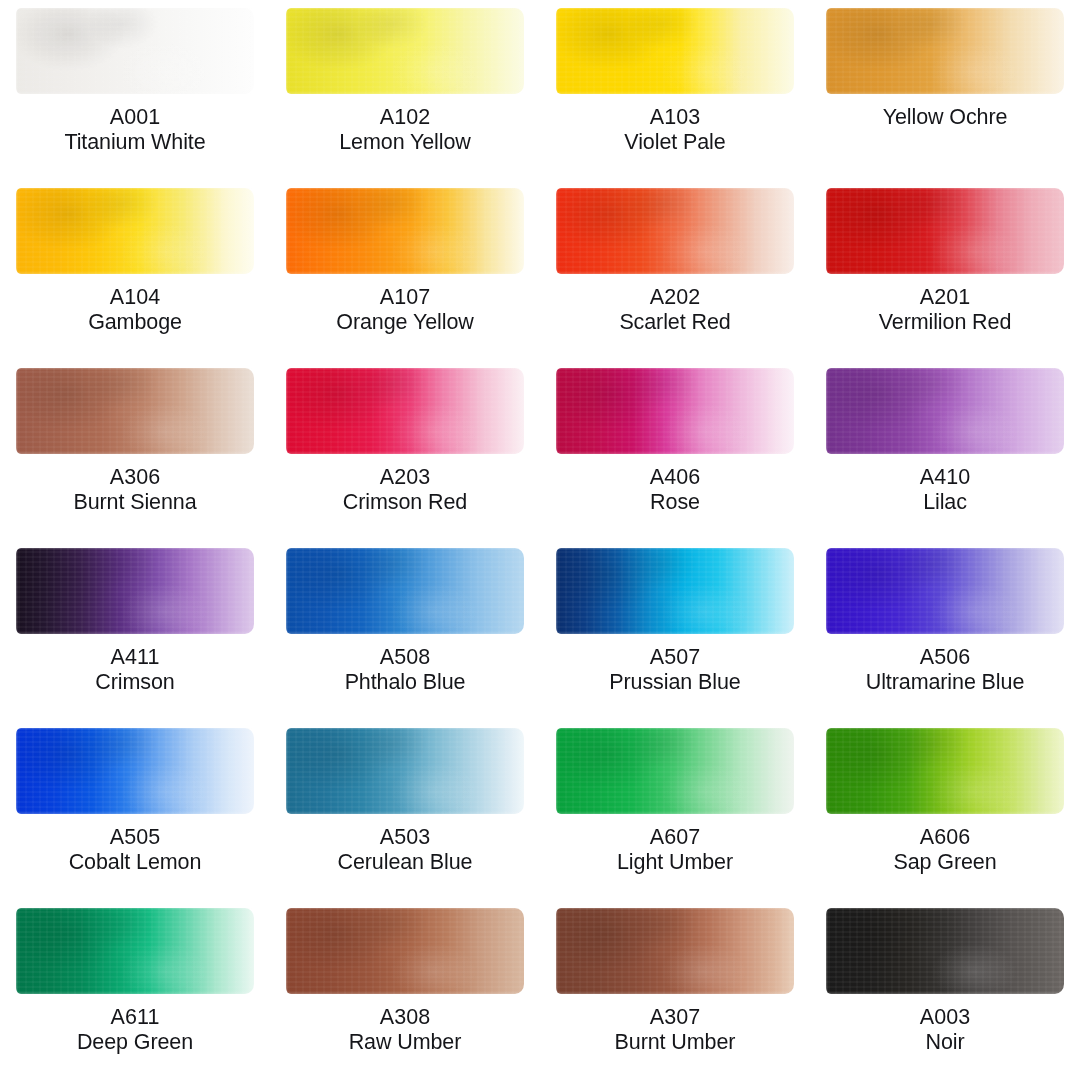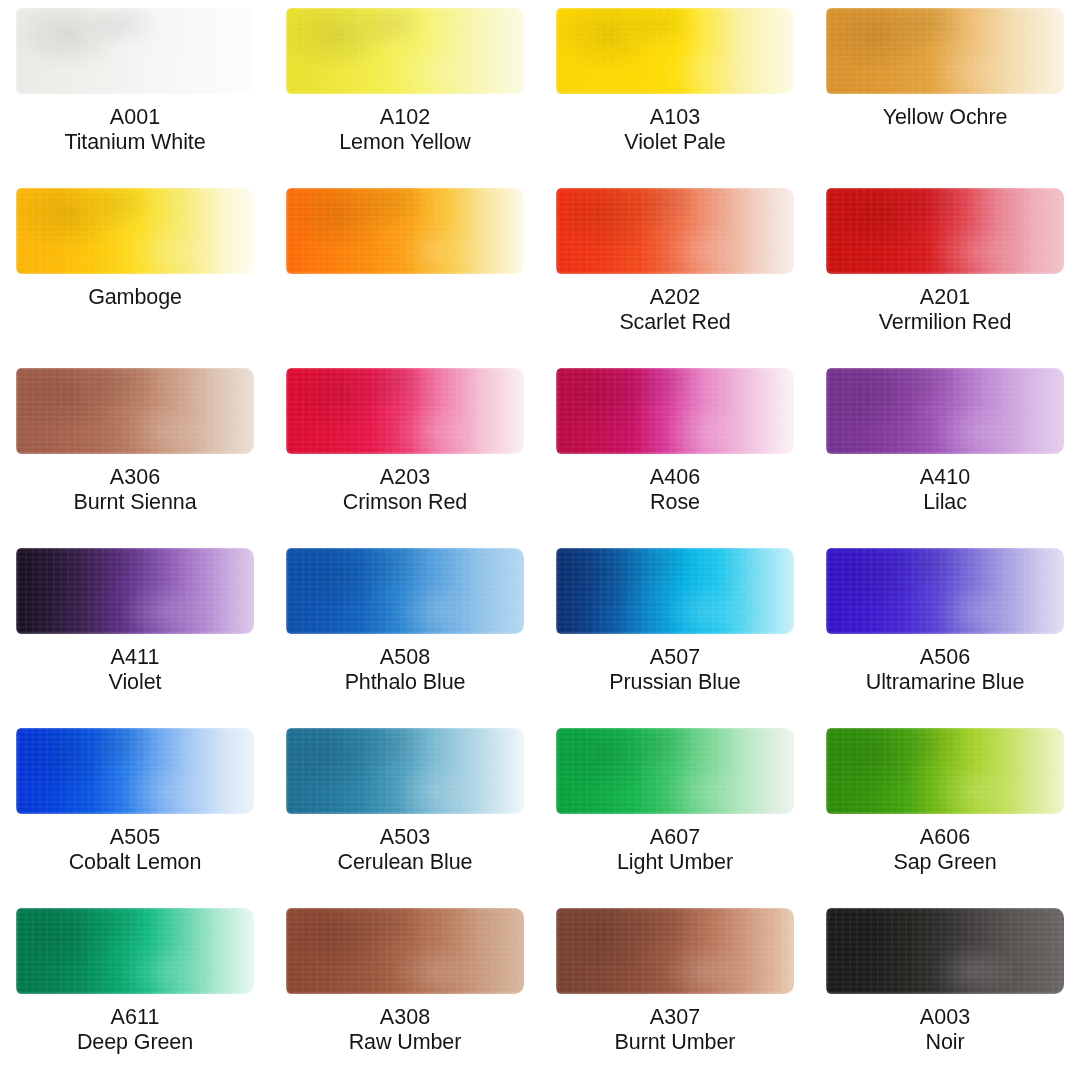--- a/index.html
+++ b/index.html
@@ -150,26 +150,31 @@
       </div>
       <div class="swatch-caption">
         <span class="swatch-name">Yellow Ochre</span>
       </div>
     </div>
     <div class="swatch-cell">
       <div class="swatch-paint-wrap">
         <div class="swatch-paint" style="background-image: linear-gradient(90deg, rgb(251, 180, 6) 0%, rgb(252, 187, 6) 18%, rgb(253, 201, 10) 34%, rgb(252, 222, 34) 52%, rgb(247, 234, 114) 70%, rgb(252, 247, 208) 88%, rgb(254, 253, 240) 100%);"></div>
       </div>
       <div class="swatch-caption">
+        <span class="swatch-code">A104</span>
         <span class="swatch-name">Gamboge</span>
       </div>
     </div>
     <div class="swatch-cell">
       <div class="swatch-paint-wrap">
         <div class="swatch-paint" style="background-image: linear-gradient(90deg, rgb(251, 107, 7) 0%, rgb(252, 122, 8) 16%, rgb(251, 140, 12) 34%, rgb(251, 162, 20) 52%, rgb(250, 198, 60) 68%, rgb(248, 229, 158) 84%, rgb(253, 250, 234) 100%);"></div>
+      </div>
+      <div class="swatch-caption">
+        <span class="swatch-code">A107</span>
+        <span class="swatch-name">Orange Yellow</span>
       </div>
     </div>
     <div class="swatch-cell">
       <div class="swatch-paint-wrap">
         <div class="swatch-paint" style="background-image: linear-gradient(90deg, rgb(237, 45, 18) 0%, rgb(239, 55, 20) 18%, rgb(240, 74, 28) 36%, rgb(239, 117, 80) 54%, rgb(237, 166, 140) 70%, rgb(240, 207, 192) 84%, rgb(248, 238, 232) 100%);"></div>
       </div>
       <div class="swatch-caption">
         <span class="swatch-code">A202</span>
         <span class="swatch-name">Scarlet Red</span>
       </div>
@@ -218,21 +223,21 @@
         <span class="swatch-code">A410</span>
         <span class="swatch-name">Lilac</span>
       </div>
     </div>
     <div class="swatch-cell">
       <div class="swatch-paint-wrap">
         <div class="swatch-paint" style="background-image: linear-gradient(90deg, rgb(25, 16, 32) 0%, rgb(36, 22, 48) 12%, rgb(59, 32, 80) 28%, rgb(91, 47, 130) 44%, rgb(128, 80, 172) 60%, rgb(168, 120, 200) 74%, rgb(198, 164, 220) 88%, rgb(221, 200, 234) 100%);"></div>
       </div>
       <div class="swatch-caption">
         <span class="swatch-code">A411</span>
-        <span class="swatch-name">Violet</span>
+        <span class="swatch-name">Crimson</span>
       </div>
     </div>
     <div class="swatch-cell">
       <div class="swatch-paint-wrap">
         <div class="swatch-paint" style="background-image: linear-gradient(90deg, rgb(11, 78, 168) 0%, rgb(13, 84, 178) 16%, rgb(18, 99, 191) 32%, rgb(43, 132, 207) 48%, rgb(91, 163, 222) 64%, rgb(140, 192, 232) 80%, rgb(182, 216, 240) 100%);"></div>
       </div>
       <div class="swatch-caption">
         <span class="swatch-code">A508</span>
         <span class="swatch-name">Phthalo Blue</span>
       </div>

